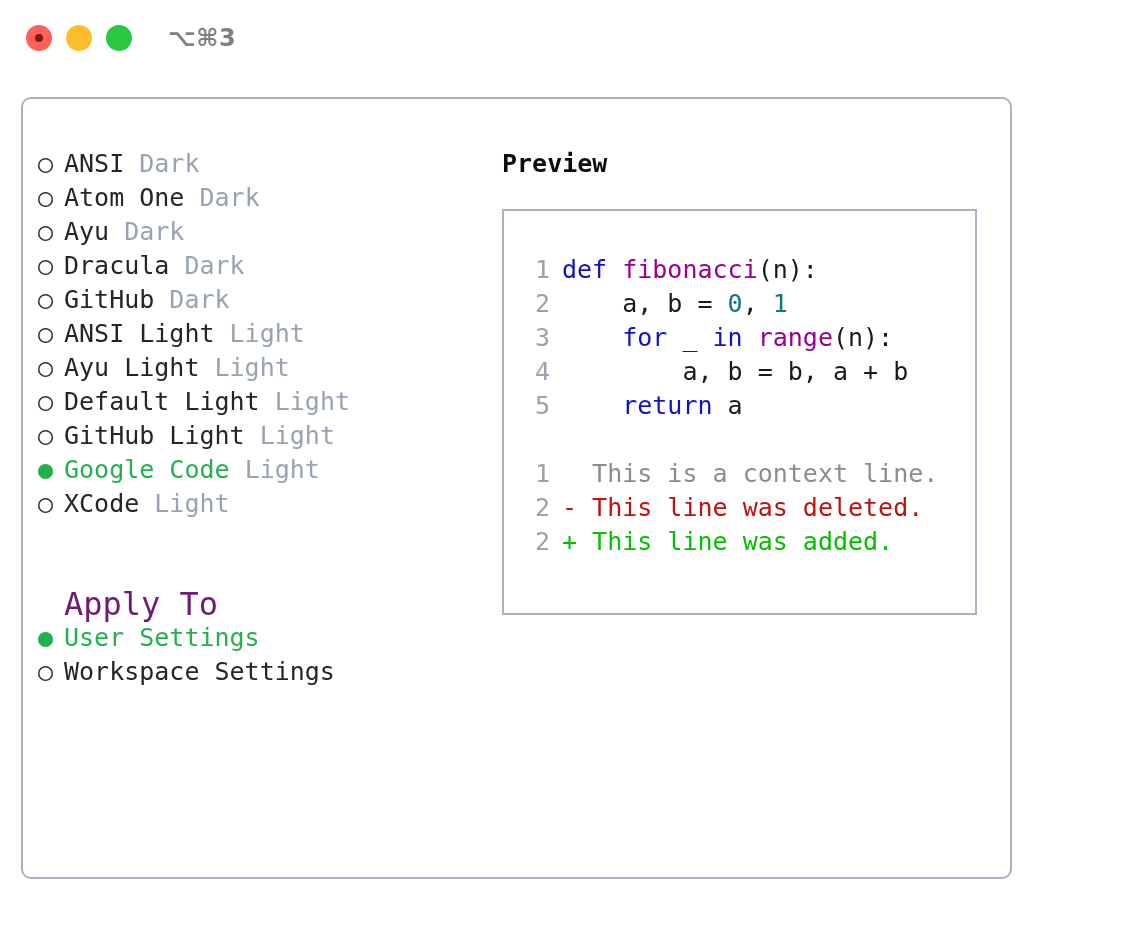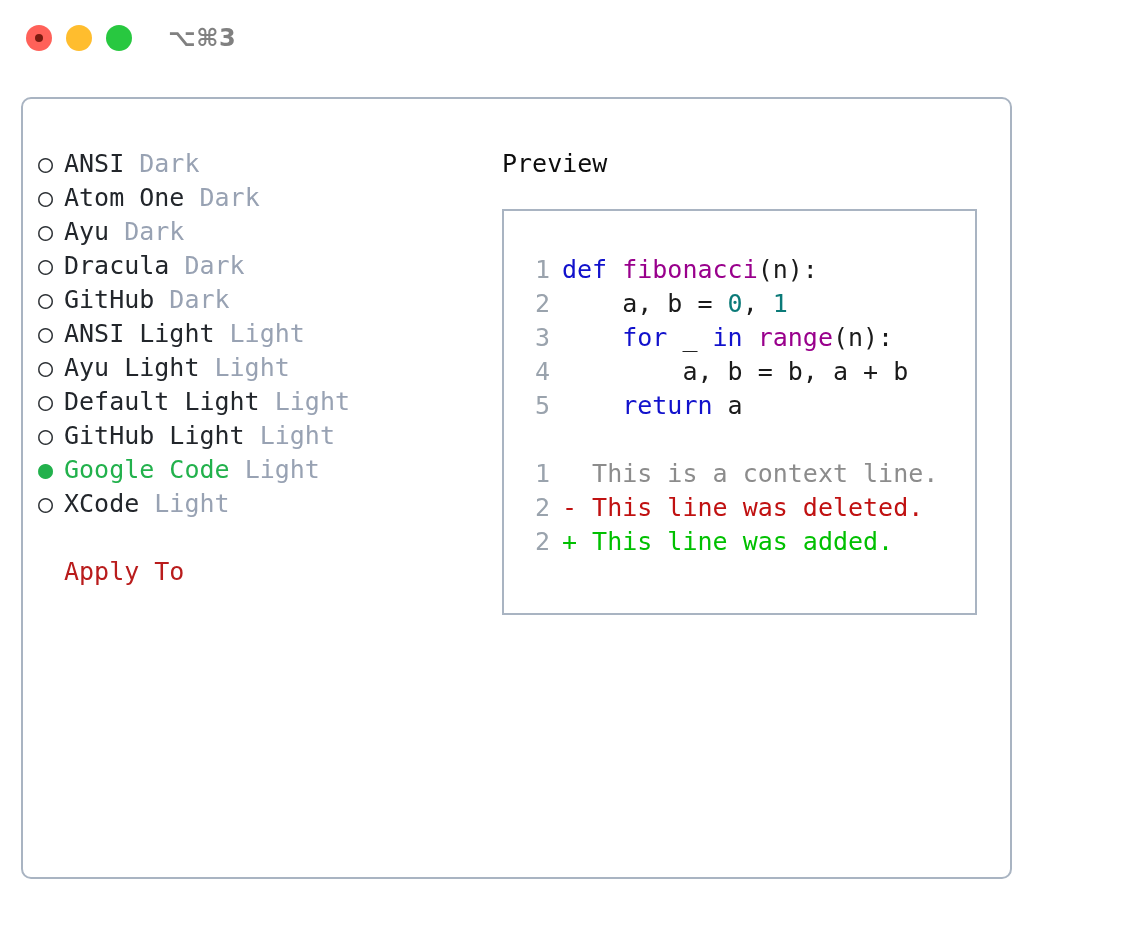--- a/index.html
+++ b/index.html
@@ -118,25 +118,26 @@
     color: #2f3337;
   }
   .theme-row.selected .marker { color: #22b14c; }
   .theme-row.selected .name   { color: #22b14c; }
   .theme-row .name  { color: #22262b; }
   .theme-row .kind  { color: #98a2b3; margin-top: 21px; }
 
   .section-gap { height: 34px; }
 
   .apply-heading {
-    font-size: 25px;
-    line-height: 34px;
-    color: #b91c1c;
+    font-size: 32px;
+    line-height: 34px;
+    color: #701a75;
     white-space: pre;
     padding-left: 26px;
+    margin-top: 32px;
   }
 
   .hint {
     margin-top: 34px;
     font-size: 25px;
     line-height: 34px;
     color: #98a2b3;
     width: 410px;
     white-space: pre-wrap;
     word-break: normal;
@@ -145,21 +146,21 @@
   
   .right-col {
     position: absolute;
     left: 479px;
     top: 48px;
     width: 500px;
   }
   .preview-heading {
     font-size: 25px;
     line-height: 34px;
-    font-weight: 400;
+    font-weight: 700;
     color: #0d0d0d;
     white-space: pre;
   }
 
   .preview-box {
     margin-top: 28px;
     width: 475px;
     height: 406px;
     box-sizing: border-box;
     border: 2px solid #a9b4c2;
@@ -219,20 +220,24 @@
             <div class="theme-row"><span class="marker">○</span><span class="name">Ayu Light</span><span class="kind"> Light</span></div>
             <div class="theme-row"><span class="marker">○</span><span class="name">Default Light</span><span class="kind"> Light</span></div>
             <div class="theme-row"><span class="marker">○</span><span class="name">GitHub Light</span><span class="kind"> Light</span></div>
             <div class="theme-row selected"><span class="marker">●</span><span class="name">Google Code</span><span class="kind"> Light</span></div>
             <div class="theme-row"><span class="marker">○</span><span class="name">XCode</span><span class="kind"> Light</span></div>
           </div>
 
         <div class="section-gap"></div>
 
         <div class="apply-heading">Apply To</div>
+        <div id="apply-rows">
+            <div class="theme-row selected"><span class="marker">●</span><span class="name">User Settings</span></div>
+            <div class="theme-row"><span class="marker">○</span><span class="name">Workspace Settings</span></div>
+          </div>
 
       </div>
 
       <div class="right-col">
         <div class="preview-heading">Preview</div>
         <div class="preview-box">
           <div id="code-lines">
               <div class="code-line"><span class="lineno">1</span><span class="tok-kw">def</span><span class="tok-txt"> </span><span class="tok-fn">fibonacci</span><span class="tok-punc">(n):</span></div>
               <div class="code-line"><span class="lineno">2</span><span class="tok-txt">    a, b = </span><span class="tok-num">0</span><span class="tok-txt">, </span><span class="tok-num">1</span></div>
               <div class="code-line"><span class="lineno">3</span><span class="tok-txt">    </span><span class="tok-kw">for</span><span class="tok-txt"> _ </span><span class="tok-kw">in</span><span class="tok-txt"> </span><span class="tok-fn">range</span><span class="tok-punc">(n):</span></div>

